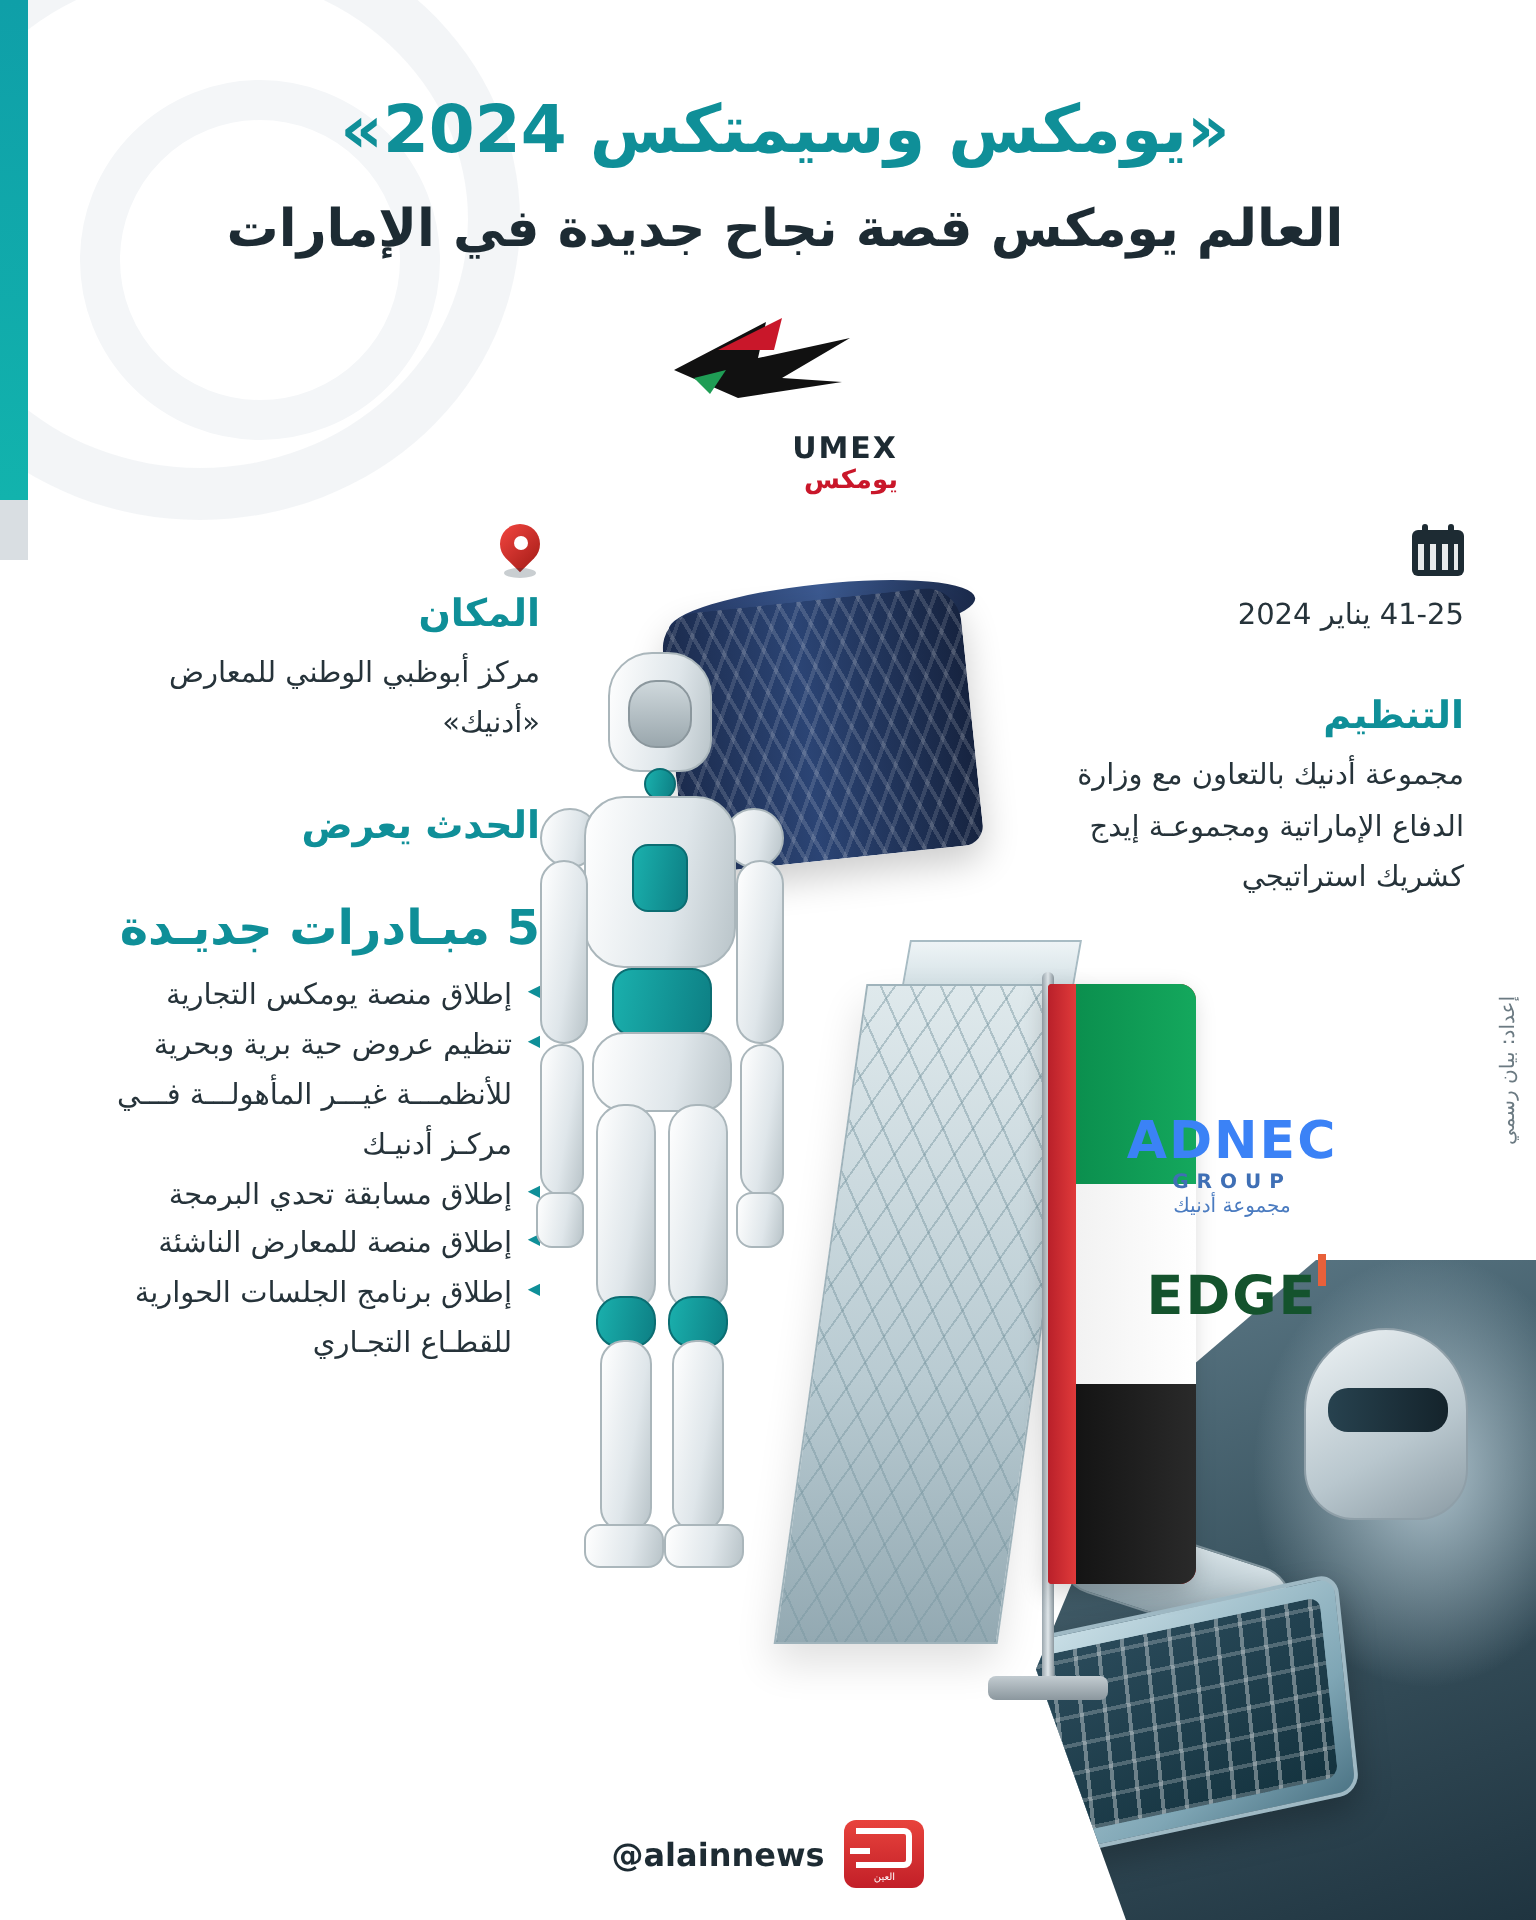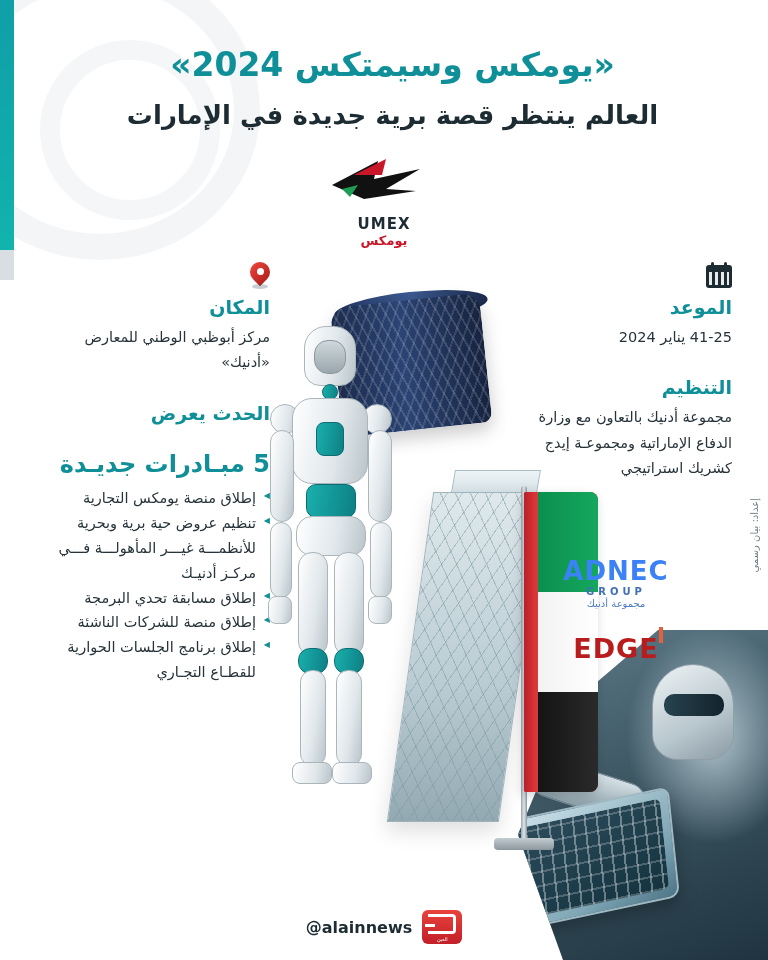--- a/index.html
+++ b/index.html
@@ -76,21 +76,21 @@
   
   .logos {
     position: relative;
     z-index: 3;
     margin-top: 22px;
     display: flex;
     justify-content: center;
     align-items: flex-end;
     gap: 50px;
   }
-  .logo-umex { text-align: center; width: 130px; }
+  .logo-umex { width: 130px; }
   .umex-mark { height: 58px; position: relative; }
   .umex-caption {
     font-size: 15px; font-weight: bold; color: #1d2b33; letter-spacing: 1px;
     margin-top: 2px;
   }
   .umex-caption-ar { font-size: 13px; font-weight: bold; color: #c9172a; }
   .logo-simtex { text-align: center; width: 130px; }
   .simtex-mark {
     width: 78px; height: 62px; margin: 0 auto;
     background: #7d8489;
@@ -354,21 +354,21 @@
   .initiatives-head {
     font-size: 24px; font-weight: bold; color: #0f8f98; margin-bottom: 8px;
   }
 
   
   .partners { position: absolute; right: 52px; top: 556px; z-index: 6; text-align: center; width: 200px; }
   .adnec { font-size: 26px; font-weight: bold; color: #3b82f6; letter-spacing: 1px; }
   .adnec-sub { font-size: 10px; font-weight: bold; color: #3f6fb5; letter-spacing: 4px; }
   .adnec-ar { font-size: 10px; color: #4a7bc0; margin-top: 1px; }
   .edge-logo { margin-top: 24px; position: relative; display: inline-block; }
-  .edge-text { font-size: 27px; font-weight: bold; color: #b91c1c; letter-spacing: 1px; text-align: center; }
+  .edge-text { font-size: 27px; font-weight: bold; color: #14532d; letter-spacing: 1px; text-align: center; }
   .edge-bar { position:absolute; right: -4px; top: -6px; width: 4px; height: 16px; background:#e8603a; }
 
   
   .credit {
     position: absolute; right: 8px; top: 498px; z-index: 7;
     font-size: 10px; color: #6b7a82;
     writing-mode: vertical-rl;
     transform: rotate(180deg);
     letter-spacing: 1px;
   }
@@ -451,21 +451,21 @@
     <div class="robot2">
       <div class="robot2-head"></div>
       <div class="robot2-visor"></div>
       <div class="robot2-arm"></div>
       <div class="robot2-tablet"></div>
     </div>
   </div>
 
   <div class="header">
     <div class="title-main">«يومكس وسيمتكس 2024»</div>
-    <div class="title-sub">العالم ينتظر قصة برية جديدة في الإمارات</div>
+    <div class="title-sub">العالم يومكس قصة نجاح جديدة في الإمارات</div>
   </div>
 
   <div class="logos">
     <div class="logo-umex">
       <div class="umex-mark">
         <svg width="120" height="58" viewBox="0 0 120 58" aria-hidden="true">
           <path d="M8 30 L54 6 L50 24 L96 14 L62 34 L92 36 L40 44 Z" fill="#111111"></path>
           <path d="M30 20 L62 4 L58 20 Z" fill="#c9172a"></path>
           <path d="M18 34 L34 30 L26 42 Z" fill="#1f9d55"></path>
         </svg>
@@ -477,21 +477,20 @@
   </div>
 
   <div class="col-right">
     <div class="block">
       <div class="icon-top">
         <span class="cal">
           <span class="cal-ring l"></span><span class="cal-ring r"></span>
           <span class="cal-body"></span>
         </span>
       </div>
-      <div class="block-head">الموعد</div>
       <div class="block-body">41-25 يناير 2024</div>
     </div>
 
     <div class="block">
       <div class="block-head">التنظيم</div>
       <div class="block-body">مجموعة أدنيك بالتعاون مع وزارة الدفاع الإماراتية ومجموعـة إيدج كشريك استراتيجي</div>
     </div>
   </div>
 
   <div class="partners">
@@ -520,21 +519,21 @@
     <div class="block">
       <div class="block-head">الحدث يعرض</div>
     </div>
 
     <div class="block">
       <div class="initiatives-head">5 مبـادرات جديـدة</div>
       <ul class="arrow-list">
         <li>إطلاق منصة يومكس التجارية</li>
         <li>تنظيم عروض حية برية وبحرية للأنظمـــة غيـــر المأهولـــة فـــي مركـز أدنيـك</li>
         <li>إطلاق مسابقة تحدي البرمجة</li>
-        <li>إطلاق منصة للشركات الناشئة</li>
+        <li>إطلاق منصة للمعارض الناشئة</li>
         <li>إطلاق برنامج الجلسات الحوارية للقطـاع التجـاري</li>
       </ul>
     </div>
   </div>
 
   <div class="footer">
     <div class="al-ain-logo">
       <span class="glyph"></span>
       <span class="sub">العين</span>
     </div>

